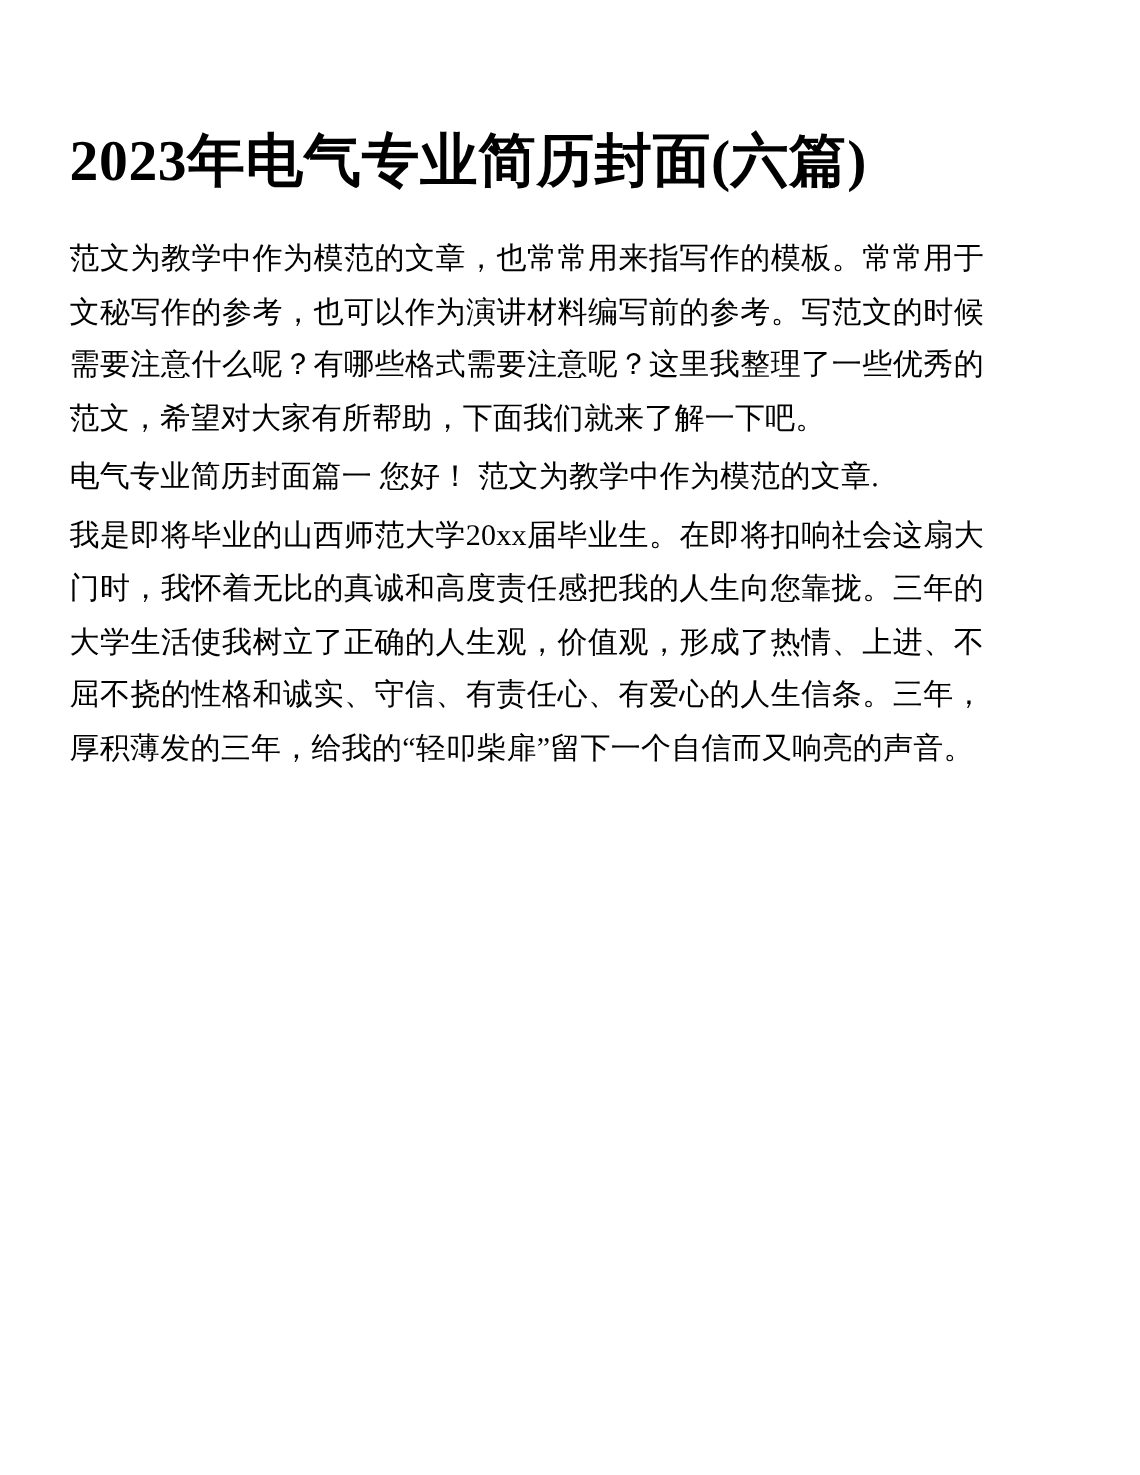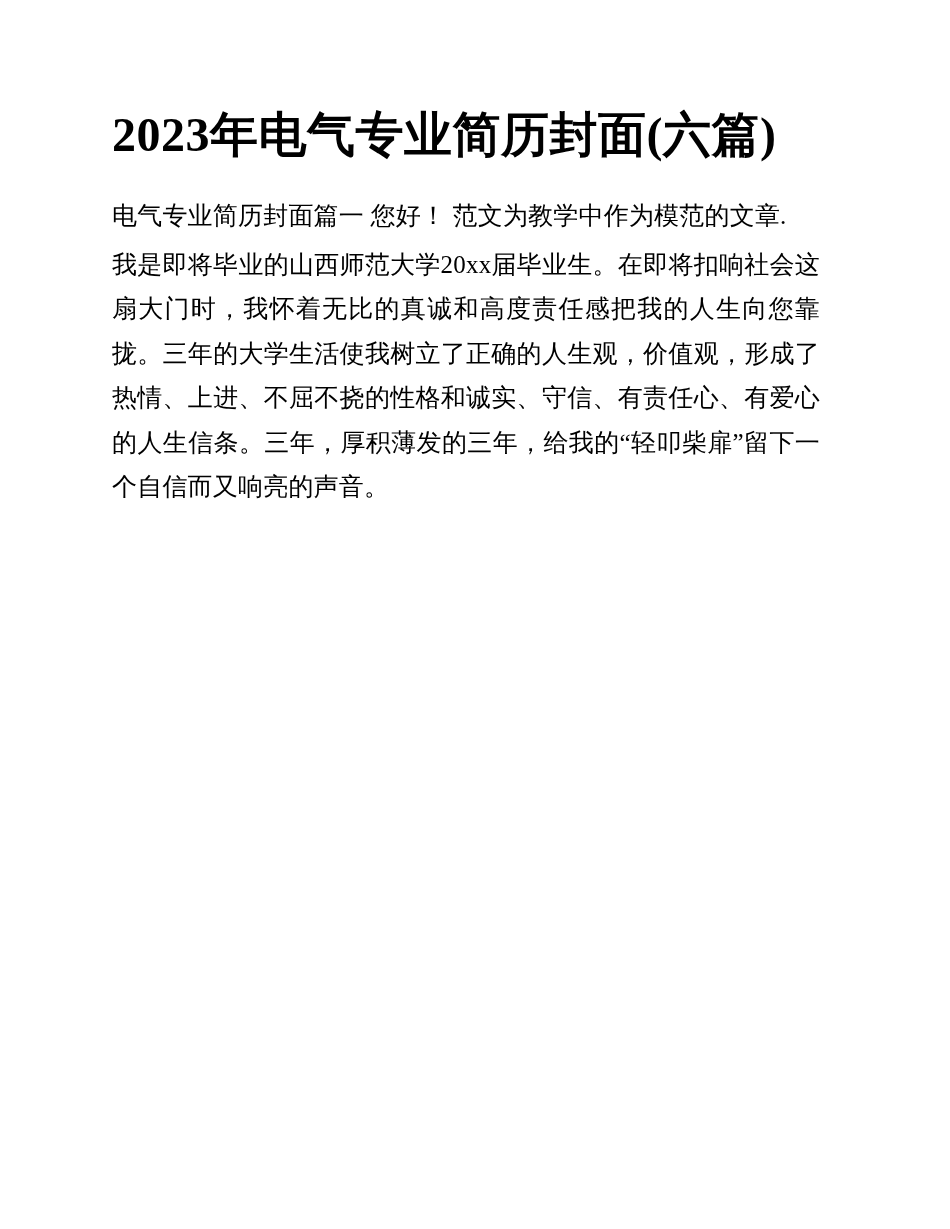--- a/index.html
+++ b/index.html
@@ -11,21 +11,21 @@
     height: 1229px;
     background: #ffffff;
     font-family: "Liberation Serif", "DejaVu Serif", serif;
     color: #000000;
     overflow: hidden;
   }
   .page {
     width: 950px;
     height: 994px;
     box-sizing: border-box;
-    padding: 104px 130px 0 112px;
+    padding: 104px 130px 0 58px;
     position: relative;
   }
   .doc-title {
     font-family: "Liberation Serif", "DejaVu Serif", serif;
     font-size: 48px;
     font-weight: bold;
     line-height: 1.30;
     letter-spacing: 0.5px;
     margin: 0 0 28px 0;
     color: #000000;
@@ -39,15 +39,16 @@
     text-justify: inter-ideograph;
     color: #000000;
     letter-spacing: 0.2px;
   }
 </style>
 </head>
 <body>
 
 <div class="page">
   <h1 class="doc-title">2023年电气专业简历封面(六篇)</h1>
+  <p class="para">范文为教学中作为模范的文章，也常常用来指写作的模板。常常用于文秘写作的参考，也可以作为演讲材料编写前的参考。写范文的时候需要注意什么呢？有哪些格式需要注意呢？这里我整理了一些优秀的范文，希望对大家有所帮助，下面我们就来了解一下吧。</p>
   <p class="para">电气专业简历封面篇一 您好！ 范文为教学中作为模范的文章.</p>
   <p class="para">我是即将毕业的山西师范大学20xx届毕业生。在即将扣响社会这扇大门时，我怀着无比的真诚和高度责任感把我的人生向您靠拢。三年的大学生活使我树立了正确的人生观，价值观，形成了热情、上进、不屈不挠的性格和诚实、守信、有责任心、有爱心的人生信条。三年，厚积薄发的三年，给我的“轻叩柴扉”留下一个自信而又响亮的声音。</p>
 </div>
 
 </body></html>

